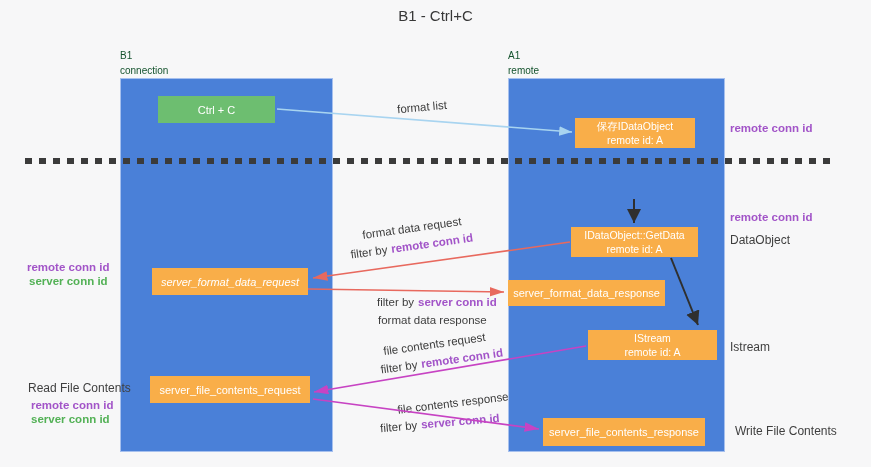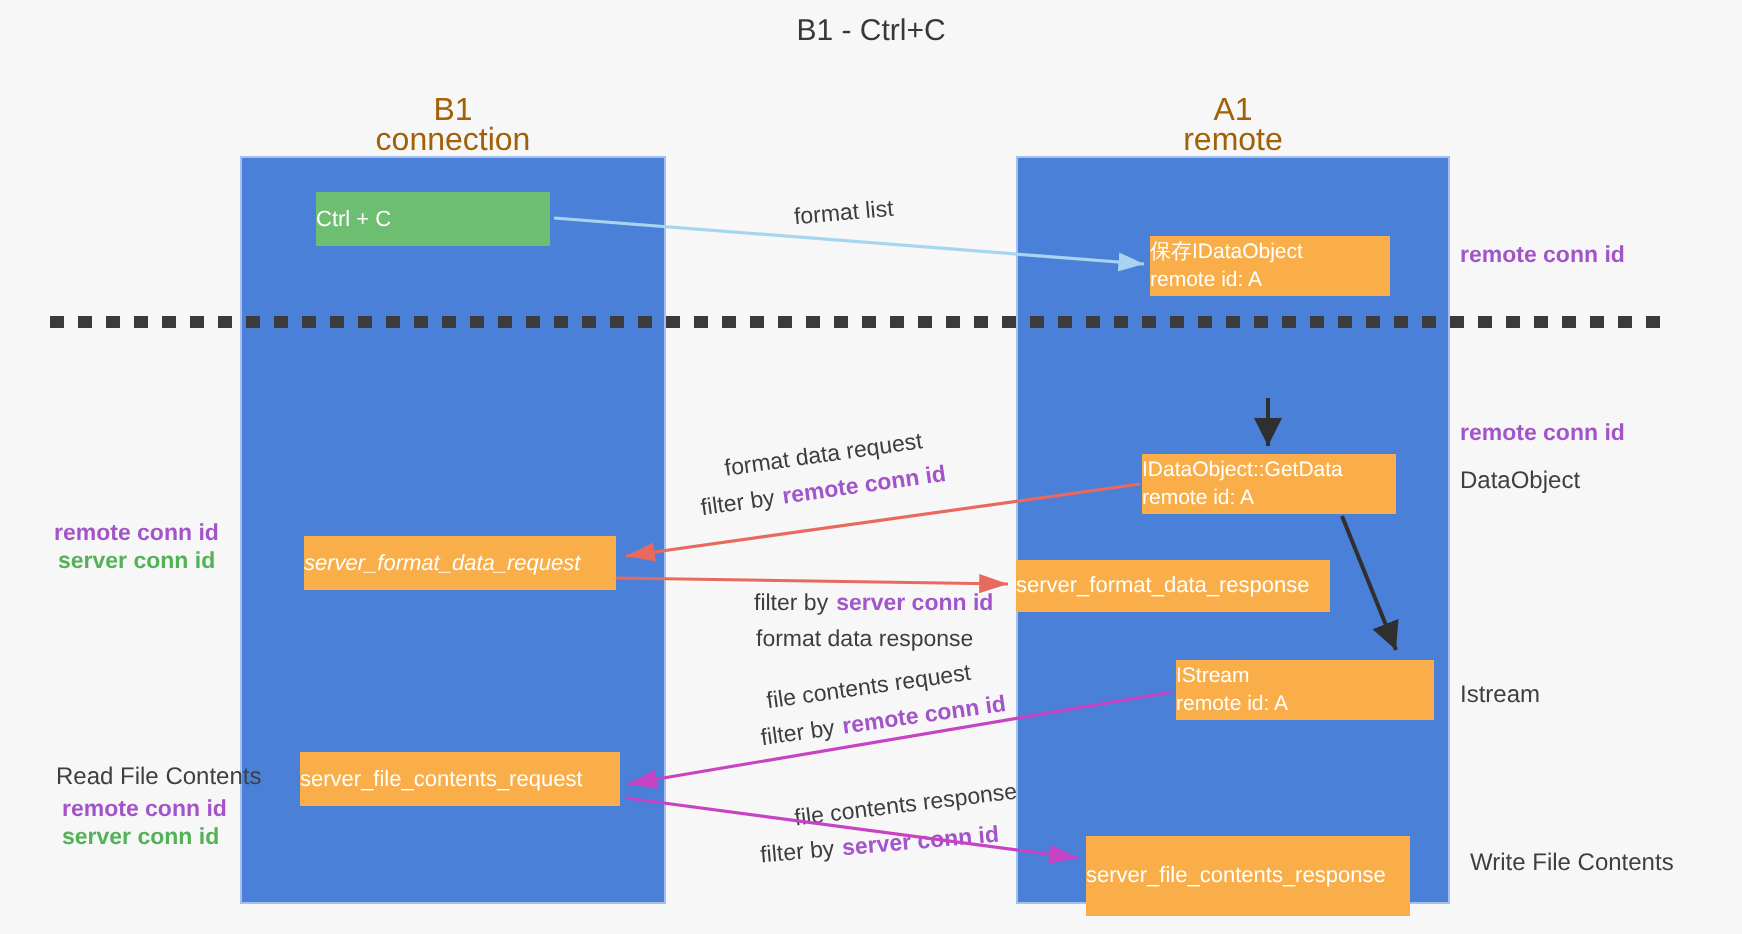--- a/index.html
+++ b/index.html
@@ -17,35 +17,34 @@
   .title {
     position: absolute;
     top: 6px; left: 0; width: 871px;
     text-align: center;
     font-size: 15px;
     color: #383838;
     line-height: 19px;
   }
   .lane-header {
     position: absolute;
-    text-align: center;
-    font-size: 16px;
-    color: #a16207;
+    font-size: 10px;
+    color: #14532d;
     line-height: 15px;
   }
   .panel {
     position: absolute;
     background: #4a80d8;
     border: 1px solid #a6c0ee;
   }
   .box {
     position: absolute;
     color: #ffffff;
     font-size: 11px;
-    text-align: left;
+    text-align: center;
     display: flex;
     flex-direction: column;
     justify-content: center;
     line-height: 14px;
   }
   .box.green { background: #6dbe70; }
   .box.orange { background: #f9ae49; }
   .box .l2 { font-size: 10.5px; }
   .ann {
     position: absolute;
@@ -117,21 +116,21 @@
 
   <div class="box orange" style="left:588px; top:330px; width:129px; height:30px;">
     <div class="l2">IStream</div>
     <div class="l2">remote id: A</div>
   </div>
 
   <div class="box orange" style="left:150px; top:376px; width:160px; height:27px;">
     <div>server_file_contents_request</div>
   </div>
 
-  <div class="box orange" style="left:543px; top:418px; width:162px; height:40px;">
+  <div class="box orange" style="left:543px; top:418px; width:162px; height:28px;">
     <div>server_file_contents_response</div>
   </div>
 
   <div class="ann purple" style="left:730px; top:122px;">remote conn id</div>
   <div class="ann purple" style="left:730px; top:211px;">remote conn id</div>
   <div class="ann" style="left:730px; top:233px;">DataObject</div>
   <div class="ann" style="left:730px; top:340px;">Istream</div>
   <div class="ann" style="left:735px; top:424px;">Write File Contents</div>
 
   <div class="ann purple" style="left:27px; top:261px;">remote conn id</div>

